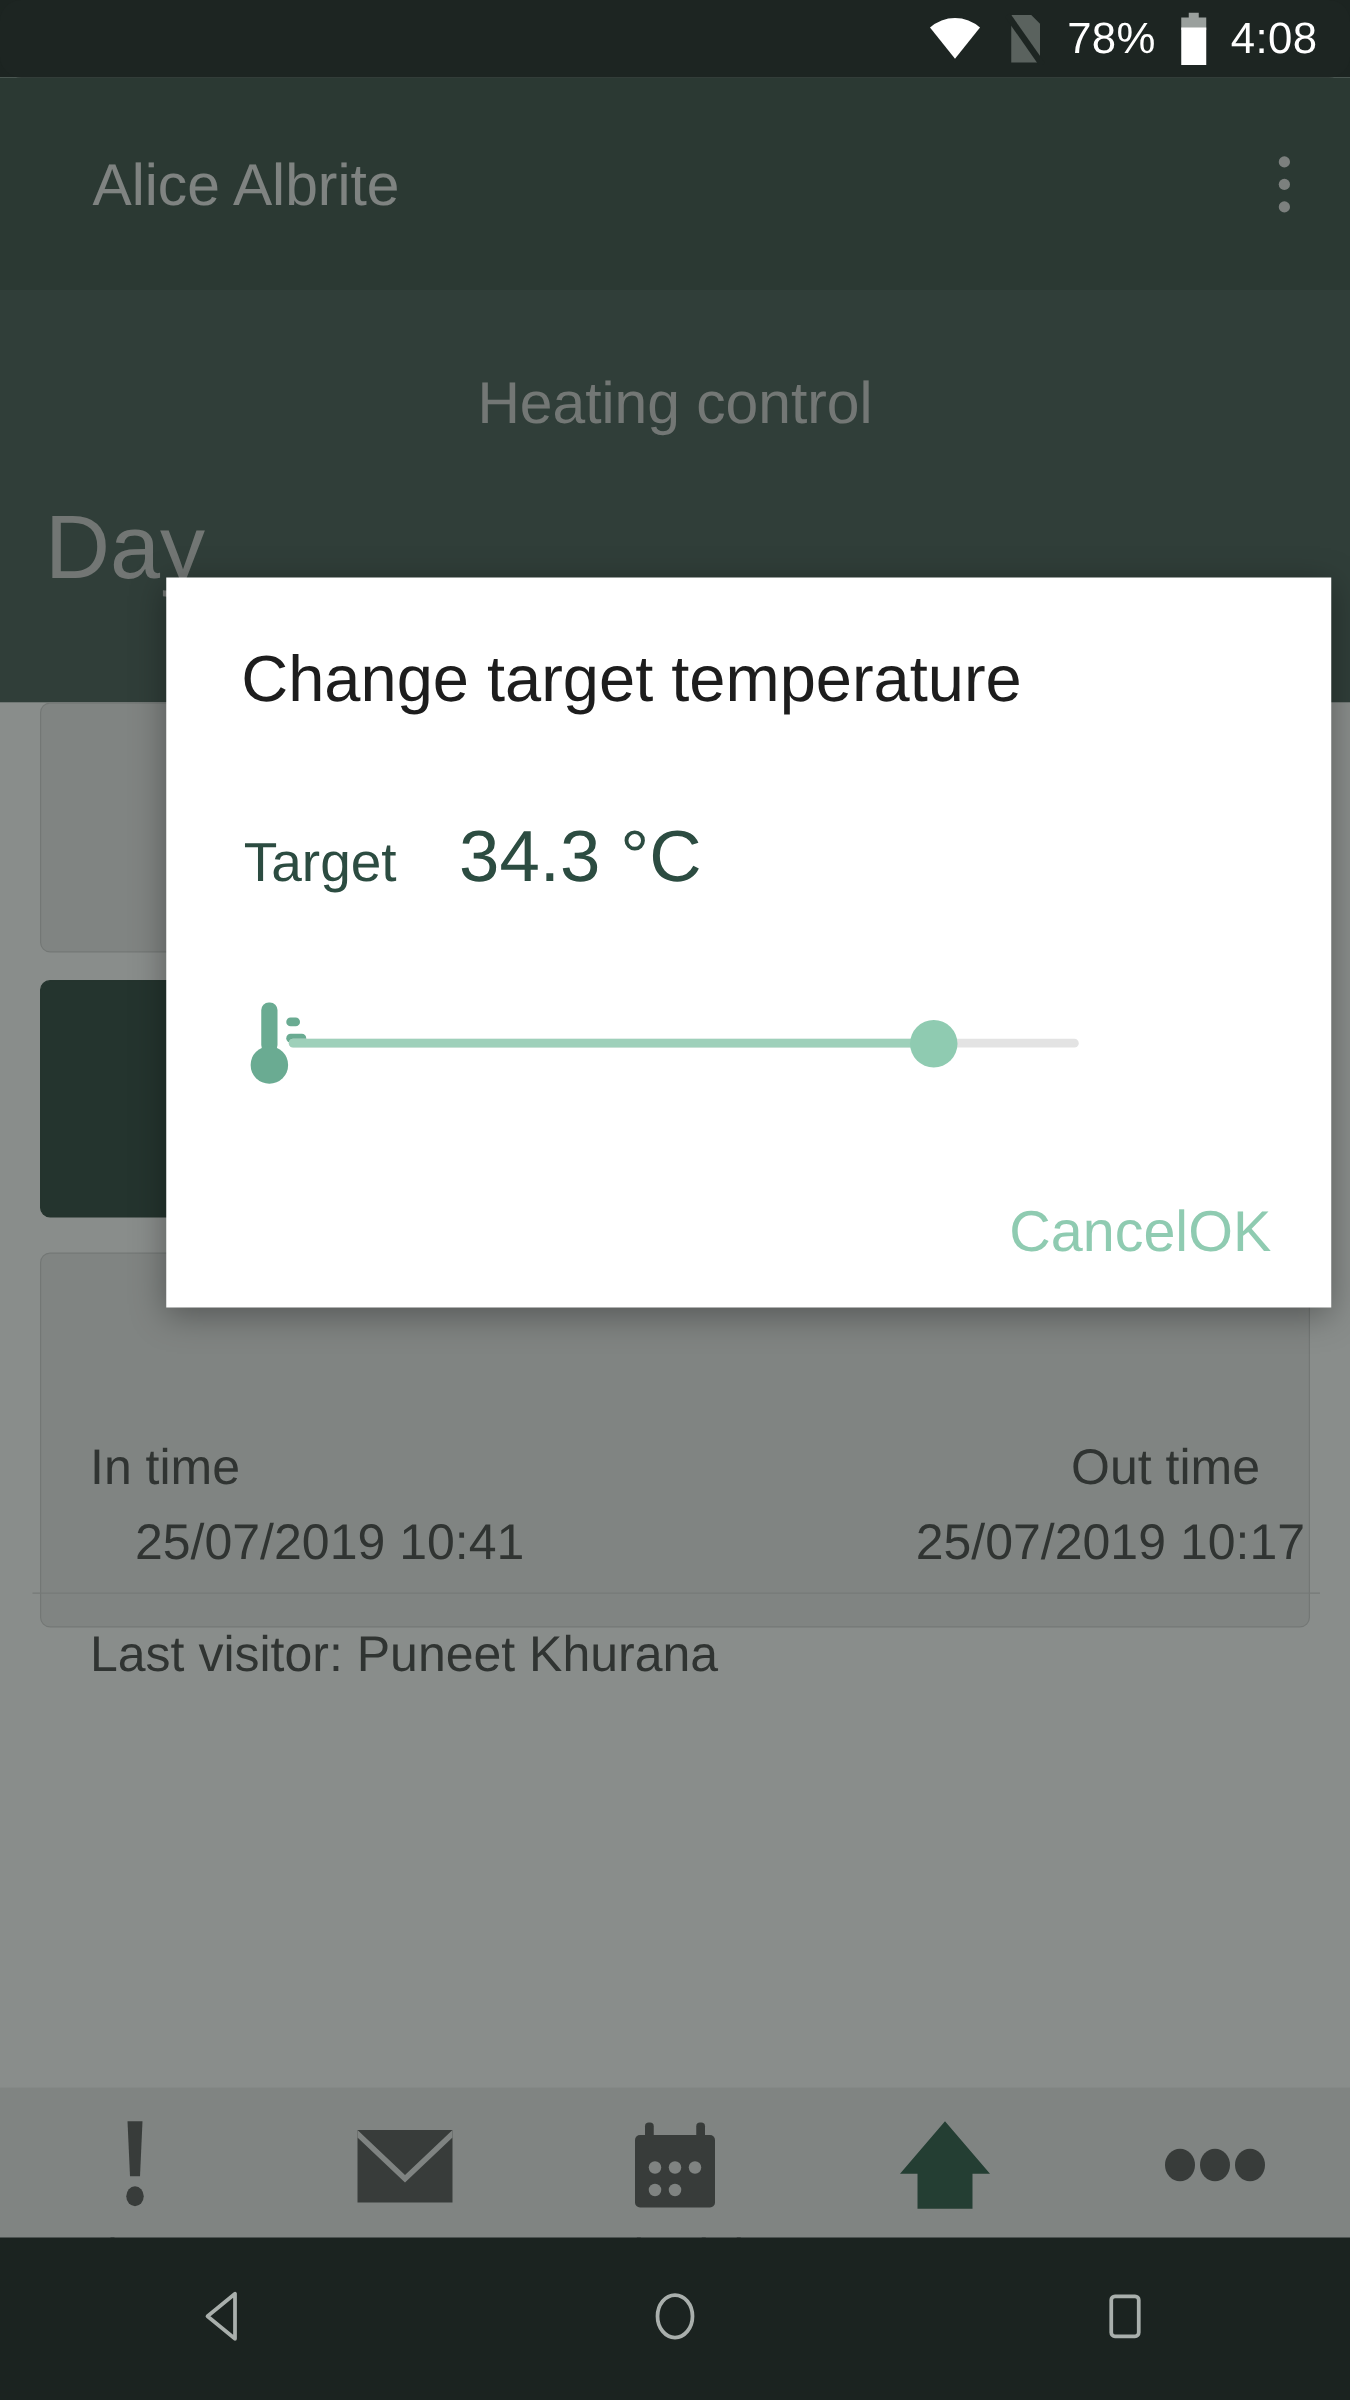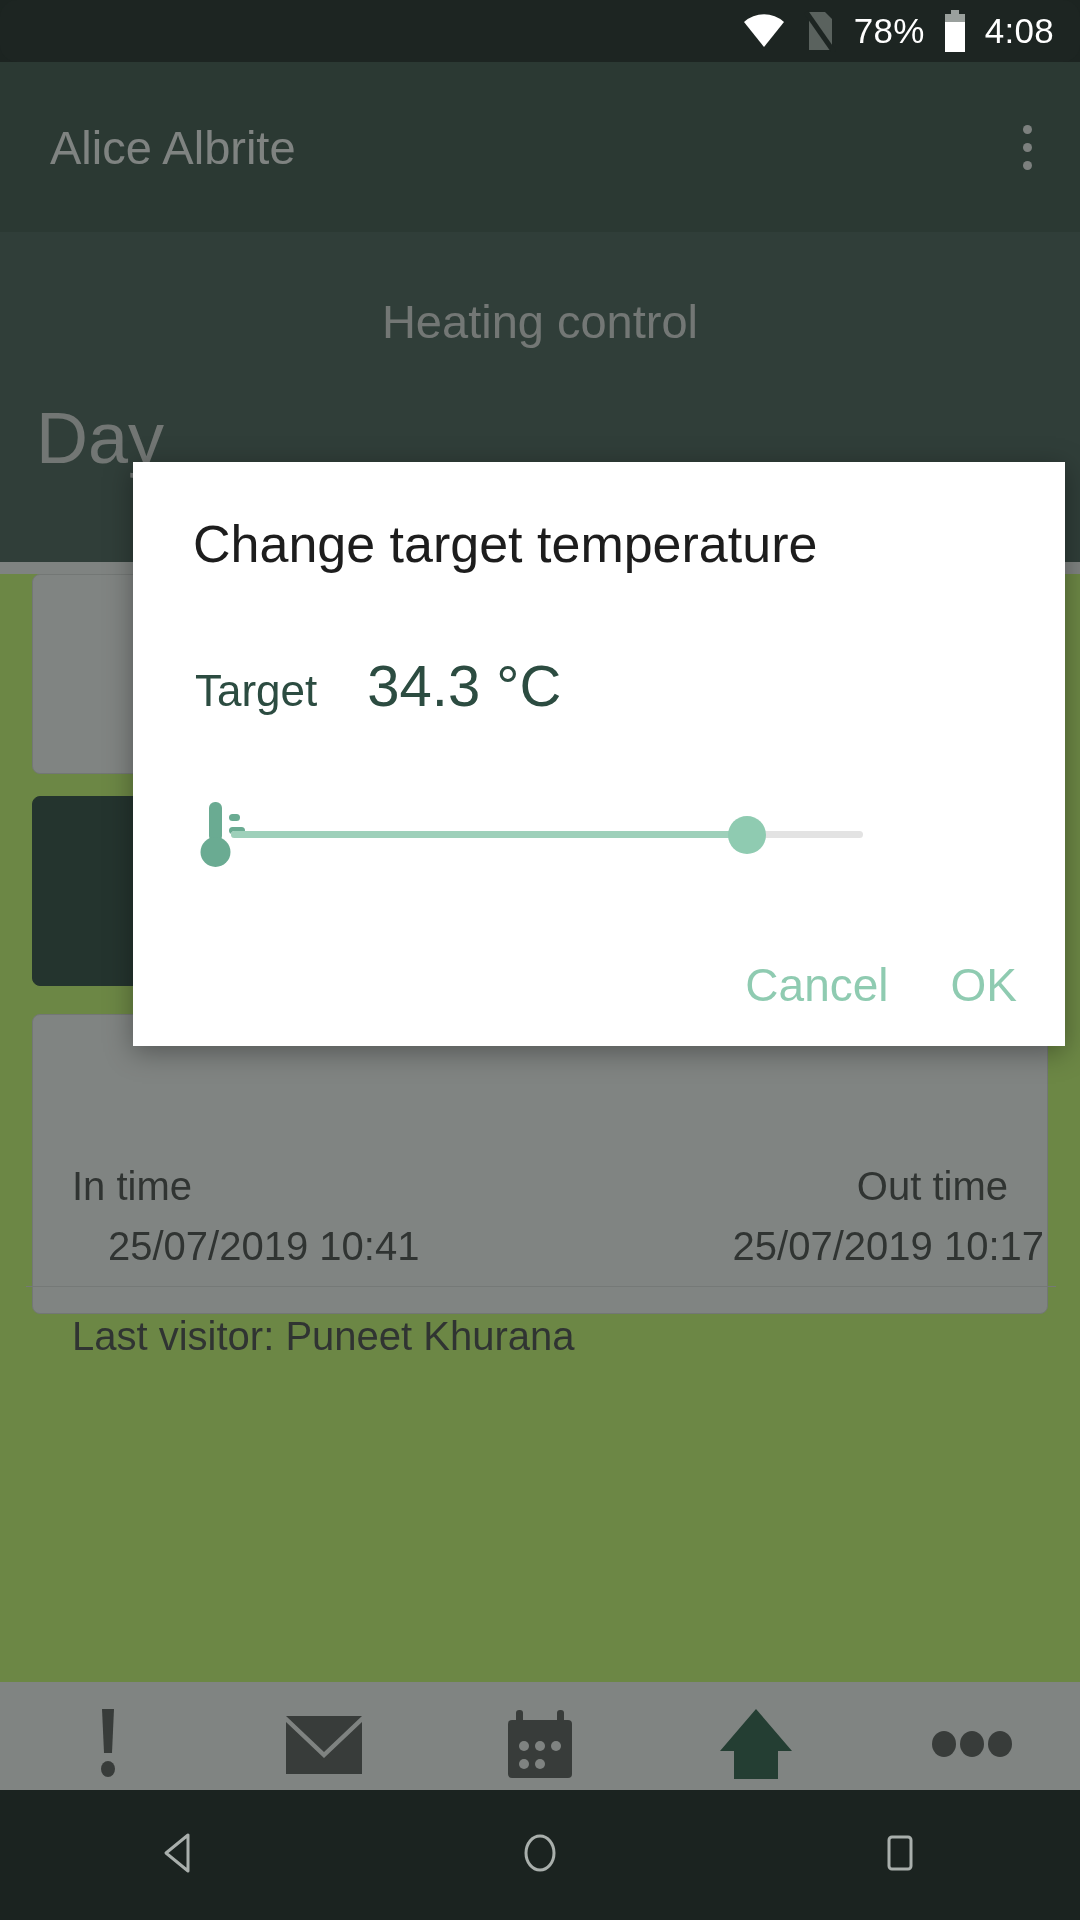--- a/index.html
+++ b/index.html
@@ -21,21 +21,21 @@
   .sb-text{ color:#ffffff; font-size:35px; font-weight:400; letter-spacing:0.3px; }
 
   
   .app{
     position:absolute; top:62px; left:0; width:1080px; height:1788px;
     background:#e9e9e9;
   }
   .appbar{
     position:absolute; top:0; left:0; width:1080px; height:170px;
     background:#2f453d; display:flex; align-items:center;
-    padding:0 48px 0 50px; justify-content:space-between;
+    padding:0 48px 0 74px; justify-content:space-between;
   }
   .appbar-title{ color:#e8e8e8; font-size:47px; font-weight:400; }
   .kebab{ display:flex; flex-direction:column; gap:9px; align-items:center; }
   .kebab span{ width:9px; height:9px; border-radius:50%; background:#e2e2e2; display:block; }
 
   .headerband{
     position:absolute; top:170px; left:0; width:1080px; height:330px;
     background:#3b5149;
   }
   .heating-title{
@@ -45,22 +45,22 @@
   .mode-row{
     position:absolute; top:165px; left:0; width:1080px;
     display:flex; align-items:baseline; justify-content:space-between;
     padding:0 38px 0 36px;
     flex-direction:column;
   }
   .mode-day{ color:#cccccc; font-size:72px; font-weight:400; }
   .mode-active{ color:#1d2b25; font-size:41px; font-weight:400; }
 
   .body-area{
-    position:absolute; top:512px; left:0; width:1080px; height:1288px;
-    background:#bef264;
+    position:absolute; top:500px; left:0; width:1080px; height:1288px;
+    background:#ffffff;
   }
   .card{
     position:absolute; left:32px; width:1016px;
     border:1px solid #cfcfcf; border-radius:8px; background:#ececec;
   }
   .card-a{ top:0px; height:200px; }
   .card-b{ top:222px; height:190px; background:#213a31; border-color:#213a31; }
   .card-c{ top:440px; height:300px; background:#ececec; }
 
   .row-labels{
@@ -118,21 +118,21 @@
     position:absolute; left:36px; top:37px; width:520px; height:7px;
     background:#9ed0ba; border-radius:4px;
   }
   .thumb{
     position:absolute; left:533px; top:22px; width:38px; height:38px;
     border-radius:50%; background:#8fcbb1;
   }
 
   .dlg-actions{
     position:absolute; right:48px; bottom:34px;
-    display:flex; align-items:flex-end; gap:62px;
+    display:flex; align-items:flex-end; 
   }
   .dlg-btn{
     background:none; border:none; color:#8fcbb1;
     font-size:46px; font-family:"Liberation Sans", sans-serif; cursor:pointer;
   }
 
   
   .navbar{
     position:absolute; bottom:0; left:0; width:1080px; height:130px;
     background:#1b2320; display:flex; align-items:center; justify-content:space-around;

